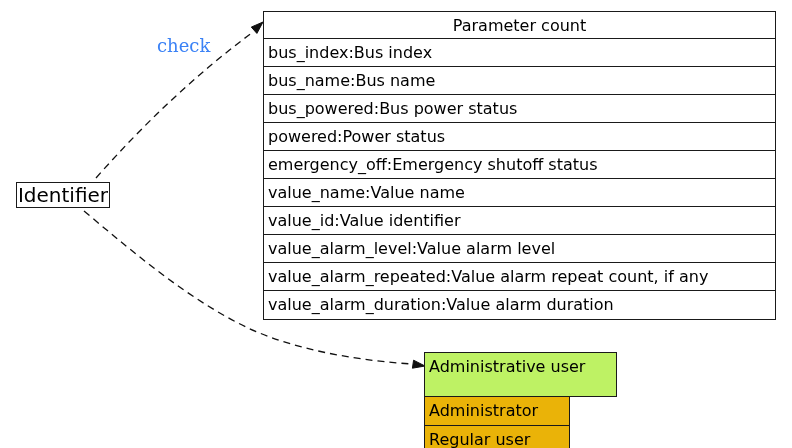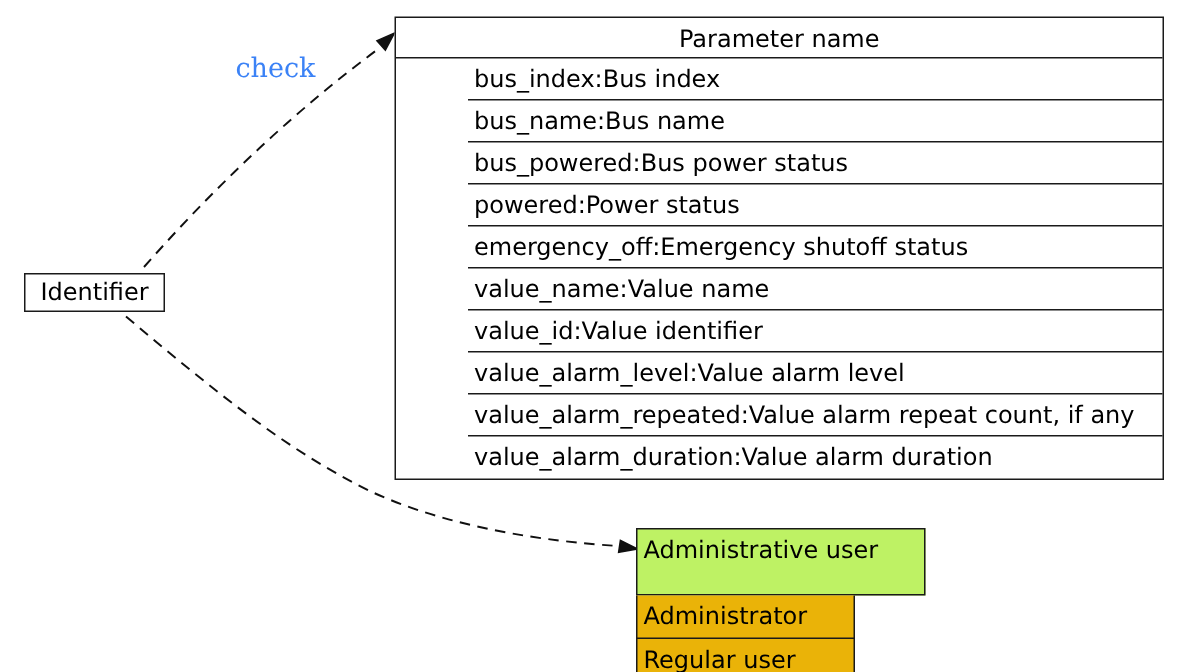--- a/index.html
+++ b/index.html
@@ -30,21 +30,21 @@
     position: absolute;
     font-family: "DejaVu Serif", "Liberation Serif", serif;
     font-size: 18px;
     color: #3b82f6;
     white-space: nowrap;
   }
   .node-box {
     position: absolute;
     border: 1px solid #1a1a1a;
     background: #ffffff;
-    font-size: 16px;
+    font-size: 20px;
     white-space: nowrap;
   }
   .identifier-node {
     left: 16px; top: 182px;
     width: 94px; height: 26px;
     line-height: 24px;
     text-align: center;
   }
   .record-table {
     position: absolute;
@@ -62,21 +62,20 @@
     white-space: nowrap;
   }
   .record-row {
     height: 28px;
     line-height: 27px;
     padding-left: 4px;
     font-size: 16px;
     border-bottom: 1px solid #1a1a1a;
     white-space: nowrap;
     overflow: hidden;
-    margin-left: 48px;
   }
   .record-row:last-child { border-bottom: none; }
   .user-node { position: absolute; left: 424px; top: 352px; }
   .user-title {
     width: 193px; height: 45px;
     line-height: 27px;
     border: 1px solid #1a1a1a;
     background: #bef264;
     padding-left: 4px;
     font-size: 16px;
@@ -104,21 +103,21 @@
     <path class="edge-path" d="M 84,211 C 140,258 190,300 248,328 C 300,352 365,361 412,364"></path>
     <polygon class="arrowhead" points="425,366 412.4,368.2 413.6,360.2"></polygon>
   </svg>
 
   <div class="edge-label" style="left:157px; top:35px;">check</div>
 
 
   <div class="node-box identifier-node">Identifier</div>
 
   <div class="record-table">
-    <div class="record-title">Parameter name</div>
+    <div class="record-title">Parameter count</div>
     <div class="record-row">bus_index:Bus index</div>
     <div class="record-row">bus_name:Bus name</div>
     <div class="record-row">bus_powered:Bus power status</div>
     <div class="record-row">powered:Power status</div>
     <div class="record-row">emergency_off:Emergency shutoff status</div>
     <div class="record-row">value_name:Value name</div>
     <div class="record-row">value_id:Value identifier</div>
     <div class="record-row">value_alarm_level:Value alarm level</div>
     <div class="record-row">value_alarm_repeated:Value alarm repeat count, if any</div>
     <div class="record-row">value_alarm_duration:Value alarm duration</div>

